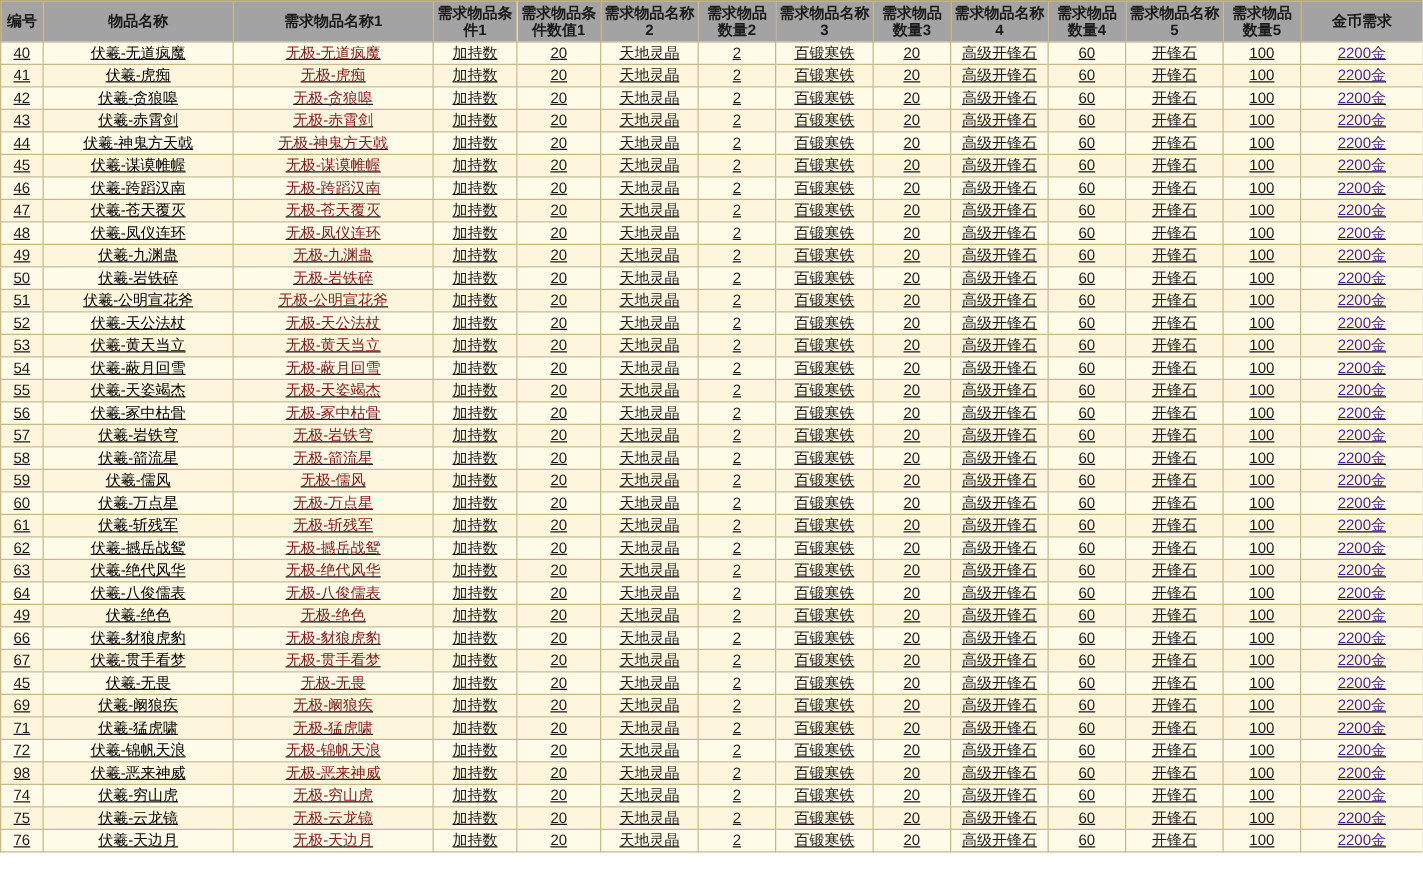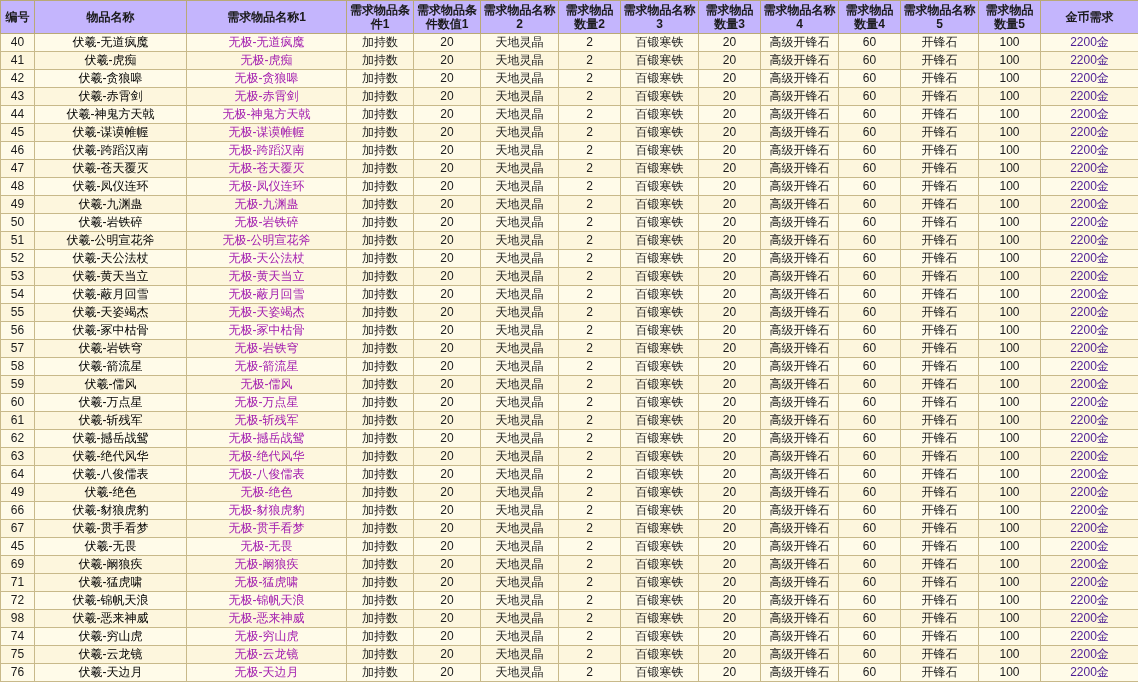--- a/index.html
+++ b/index.html
@@ -24,48 +24,49 @@
   table.data-grid td {
     border: 1px solid #c8b98a;
     padding: 0 2px;
     height: 17px;
     line-height: 17px;
     text-align: center;
     overflow: hidden;
     white-space: nowrap;
   }
   table.data-grid thead th {
-    background: #c4b5fd;
+    background: #a3a3a3;
     font-weight: bold;
     font-size: 12px;
     line-height: 14px;
     height: 30px;
     white-space: normal;
     padding: 1px 2px;
     border: 1px solid #b9a977;
     vertical-align: middle;
   }
   table.data-grid tbody tr {
     background: #fffbe9;
+    text-decoration: underline;
   }
   table.data-grid tbody tr.alt {
     background: #fdf6dd;
   }
   td.cell-id {
     text-align: center;
   }
   td.cell-name {
     text-align: left;
     padding-left: 6px;
     color: #000000;
   }
   td.cell-req-name {
     text-align: left;
     padding-left: 6px;
-    color: #a21caf;
+    color: #7f1d1d;
   }
   td.cell-gold {
     text-align: center;
     color: #4c1d95;
   }
   col.c0 { width: 34px; }
   col.c1 { width: 152px; }
   col.c2 { width: 160px; }
   col.c3 { width: 67px; }
   col.c4 { width: 67px; }

